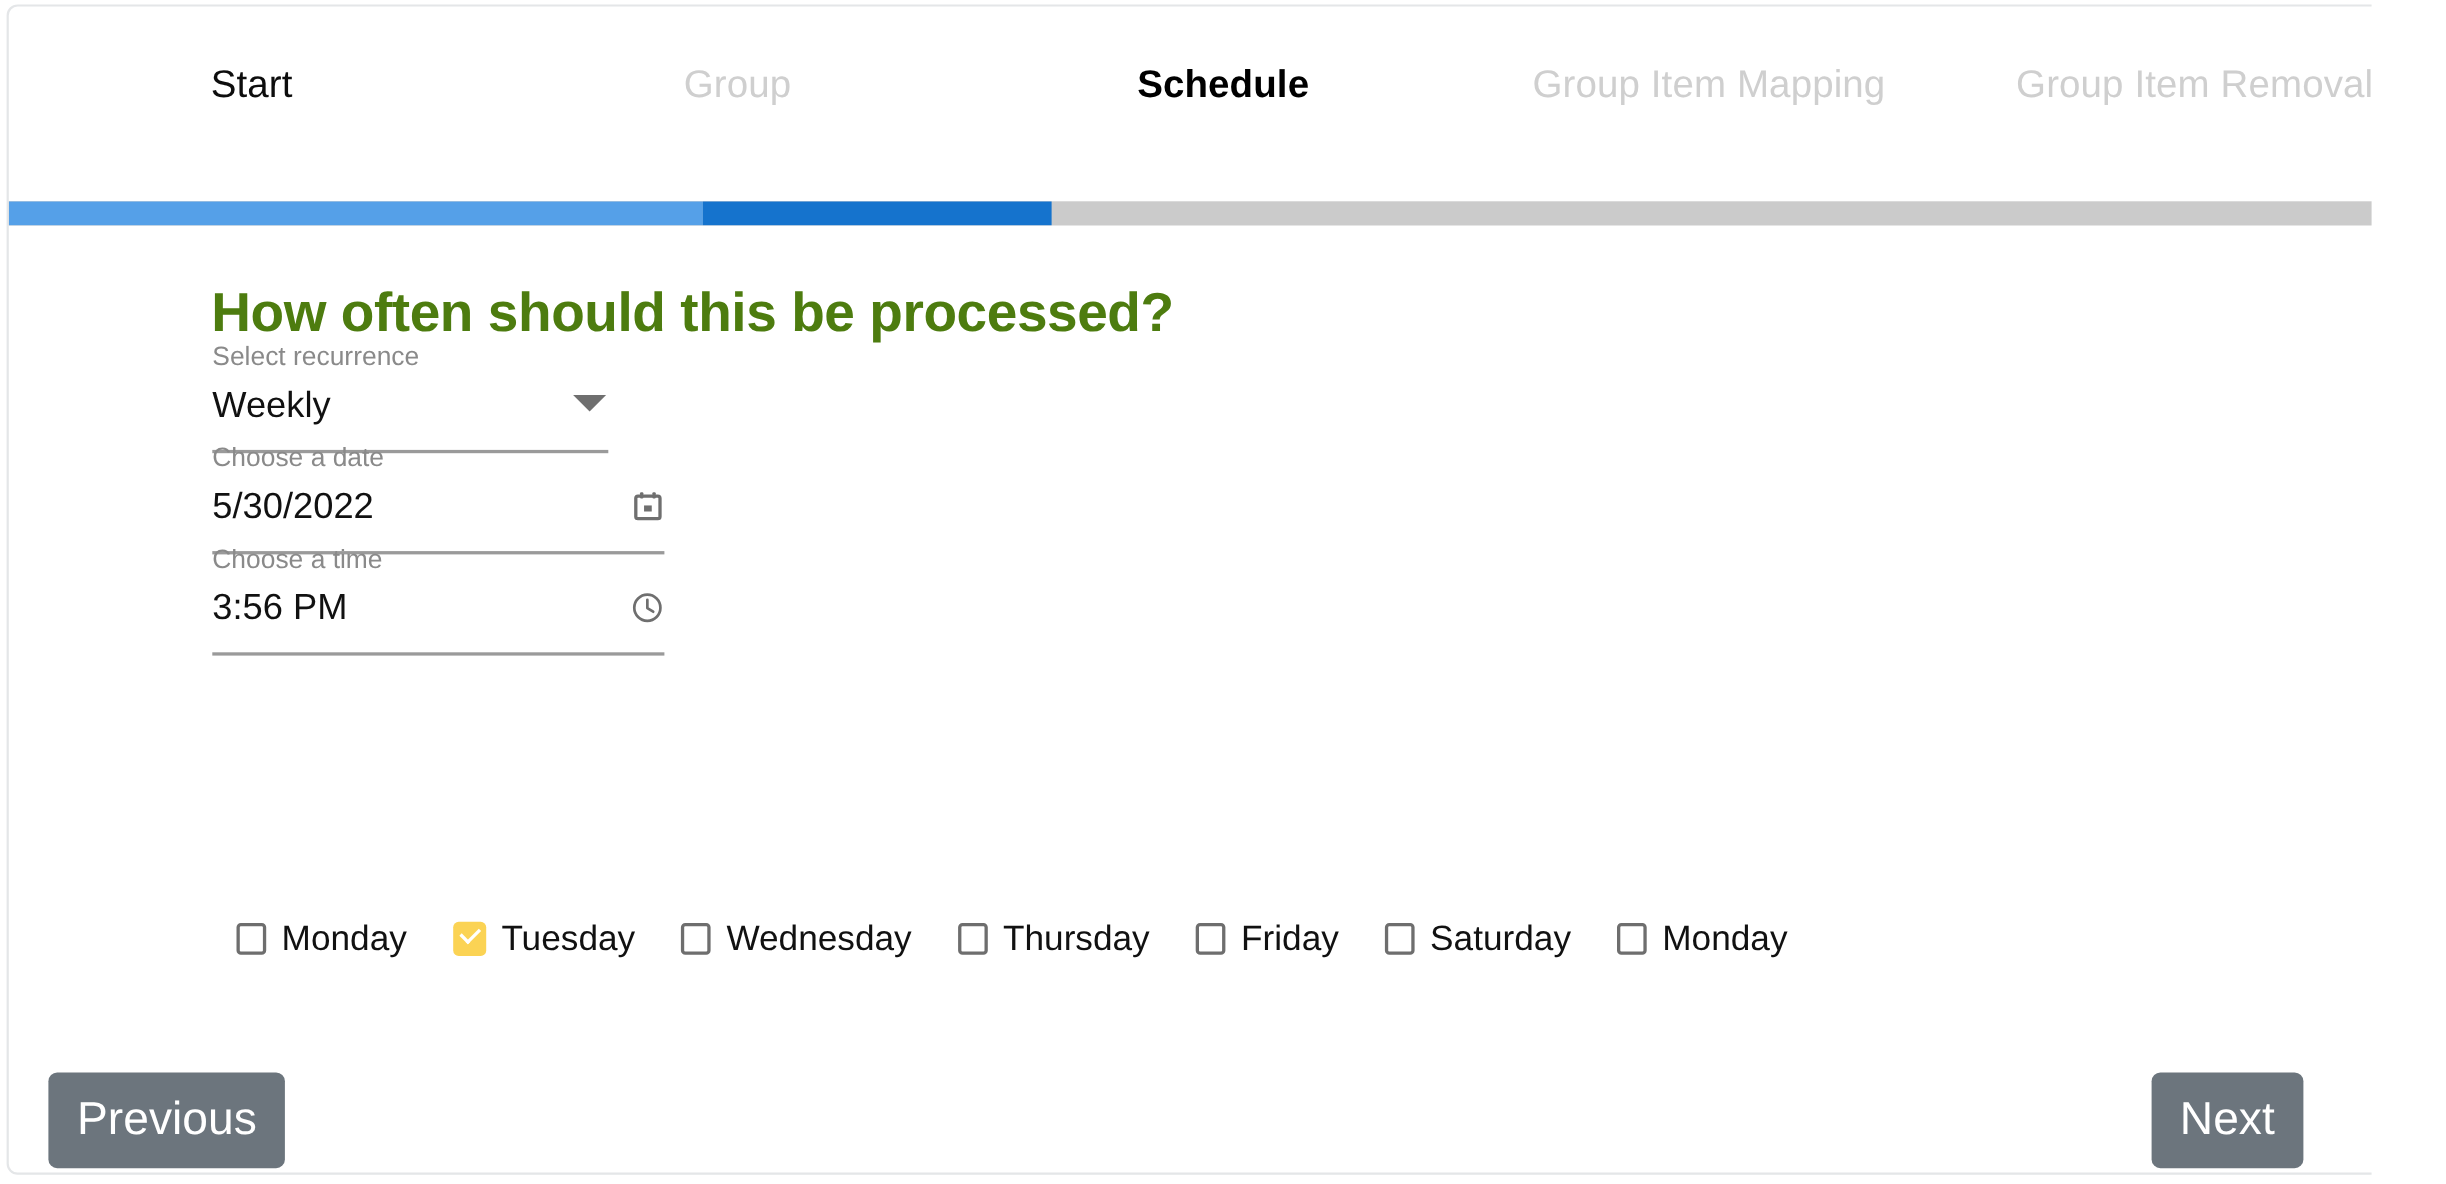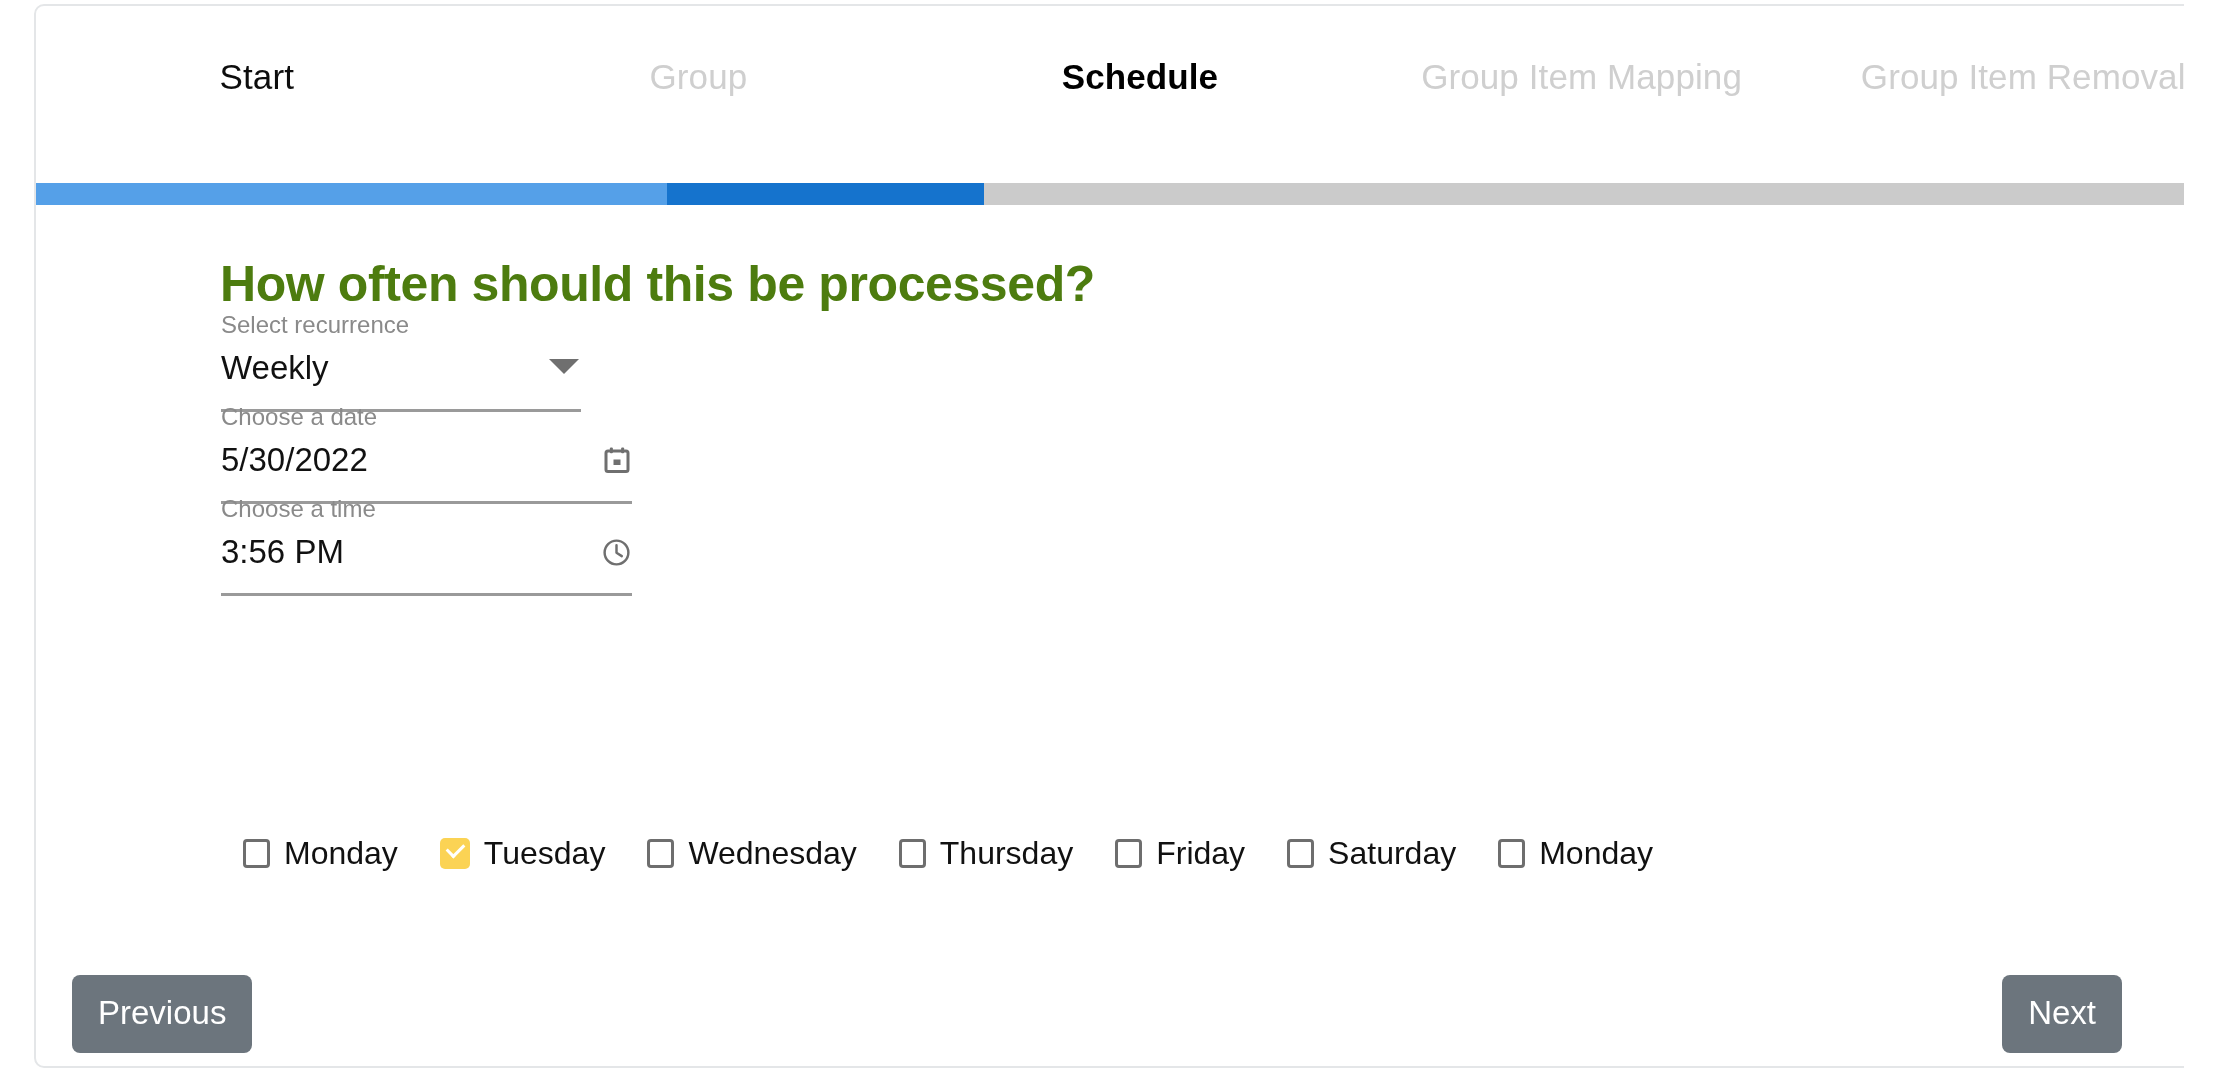--- a/index.html
+++ b/index.html
@@ -7,21 +7,20 @@
     padding: 0;
     background: #ffffff;
     font-family: "Liberation Sans", sans-serif;
   }
   #viewport {
     position: relative;
     width: 2156px;
     height: 1076px;
     background: #ffffff;
     overflow: hidden;
-    margin-left: 28px;
   }
 
   
   .card-frame {
     position: absolute;
     left: 6px;
     top: 4px;
     width: 2210px;
     height: 1064px;
     box-sizing: border-box;
@@ -191,21 +190,21 @@
     line-height: 36px;
   }
 
   
   .btn {
     position: absolute;
     background: #6c757d;
     color: #ffffff;
     border: none;
     border-radius: 8px;
-    font-size: 33px;
+    font-size: 42px;
     font-family: "Liberation Sans", sans-serif;
     line-height: 1;
     padding: 21px 26px 24px 26px;
     cursor: pointer;
     white-space: nowrap;
   }
   .btn-prev { left: 44px; top: 975px; }
   .btn-next { right: 62px; top: 975px; }
 </style>
 </head>

